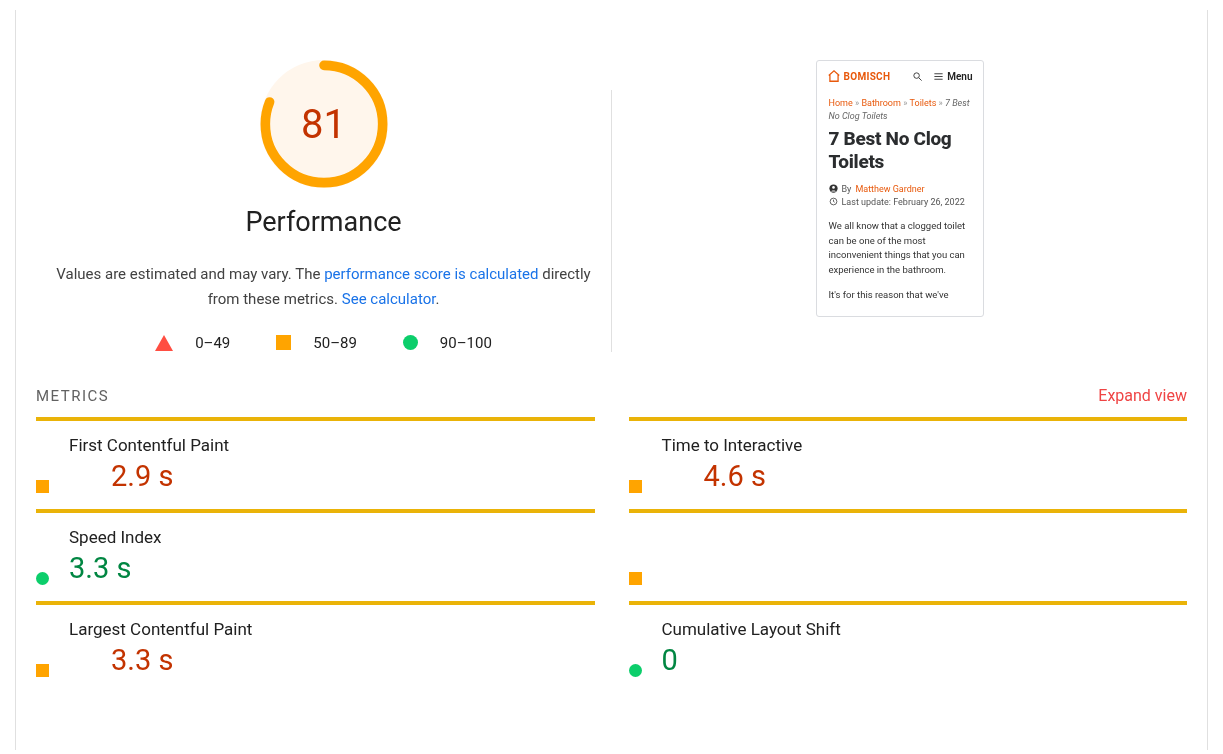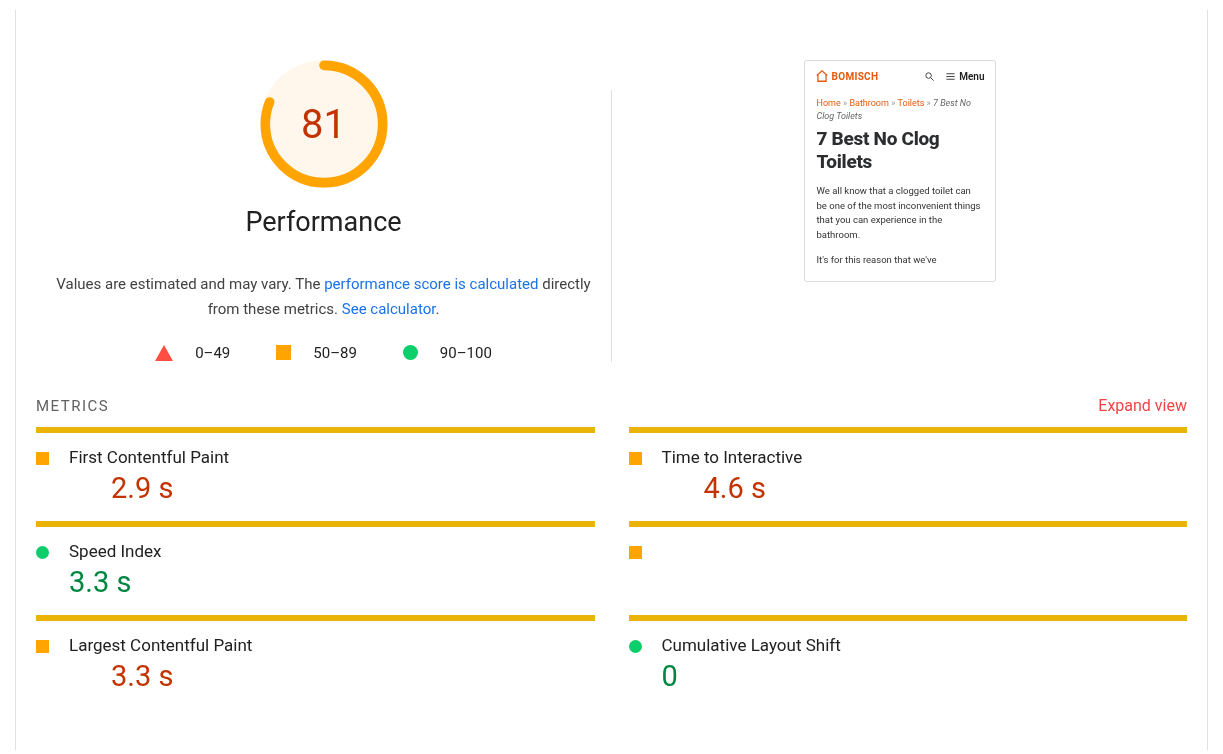--- a/index.html
+++ b/index.html
@@ -54,21 +54,21 @@
     align-items: center;
     justify-content: center;
     font-size: 40px;
     font-weight: 400;
     color: #c33300;
   }
   .perf-title {
     font-size: 27px;
     font-weight: 400;
     color: #212121;
-    margin-bottom: 34px;
+    margin-bottom: 24px;
   }
   .perf-desc {
     font-size: 15px;
     color: #424242;
     text-align: center;
     line-height: 1.65;
     max-width: 560px;
     margin-bottom: 22px;
   }
   .perf-desc a { color: #1a73e8; text-decoration: none; }
@@ -103,21 +103,21 @@
     border-left: 1px solid #e0e0e0;
   }
 
   .shot-col {
     flex: 1;
     display: flex;
     justify-content: center;
     align-items: flex-start;
   }
   .shot {
-    width: 192px;
+    width: 168px;
     border: 1px solid #dadce0;
     border-radius: 3px;
     background: #fff;
     font-size: 10px;
     overflow: hidden;
   }
   .shot-header {
     display: flex;
     align-items: center;
     justify-content: space-between;
@@ -158,25 +158,25 @@
     font-size: 16px;
     color: #ef4444;
     cursor: pointer;
   }
   .metrics-grid {
     display: grid;
     grid-template-columns: 1fr 1fr;
     column-gap: 34px;
   }
   .metric {
-    border-top: 6px solid #eab308;
+    border-top: 4px solid #eab308;
     padding: 14px 0 16px;
     display: flex;
     gap: 20px;
-    align-items: flex-start;
+    align-items: flex-end;
   }
   .metric-icon { margin-top: 5px; flex-shrink: 0; }
   .metric-body { display: flex; flex-direction: column; gap: 4px; }
   .metric-name { font-size: 17px; color: #212121; }
   .metric-val { font-size: 29px; }
   .val-orange { color: #c33300; margin-left: 42px; }
   .val-green { color: #018642; }
 </style>
 </head>
 <body>
@@ -246,20 +246,38 @@
           <div class="shot-crumb">
             <a>Home</a>
             <span class="sep">»</span>
             <a>Bathroom</a>
             <span class="sep">»</span>
             <a>Toilets</a>
             <span class="sep">»</span>
             <span>7 Best No Clog Toilets</span>
           </div>
           <div class="shot-title">7 Best No Clog Toilets</div>
+          <div class="shot-meta">
+            <div class="shot-meta-row">
+              <svg viewBox="0 0 24 24">
+                  <circle cx="12" cy="12" r="11" fill="#333"></circle>
+                  <circle cx="12" cy="9" r="3.5" fill="#fff"></circle>
+                  <path d="M5 20c1.5-4 12.5-4 14 0" fill="#fff"></path>
+                </svg>
+              <span>By</span>
+              <a>Matthew Gardner</a>
+            </div>
+            <div class="shot-meta-row">
+              <svg viewBox="0 0 24 24">
+                  <circle cx="12" cy="12" r="9" fill="none" stroke="#333" stroke-width="2"></circle>
+                  <path d="M12 7v5l3 2" fill="none" stroke="#333" stroke-width="2"></path>
+                </svg>
+              <span>Last update: February 26, 2022</span>
+            </div>
+          </div>
           <div class="shot-para">We all know that a clogged toilet can be one of the most inconvenient things that you can experience in the bathroom.</div>
           <div class="shot-para">It's for this reason that we've</div>
         </div>
       </div>
     </div>
 
   </div>
 
   <div class="metrics-head">
     <div class="metrics-title">METRICS</div>

